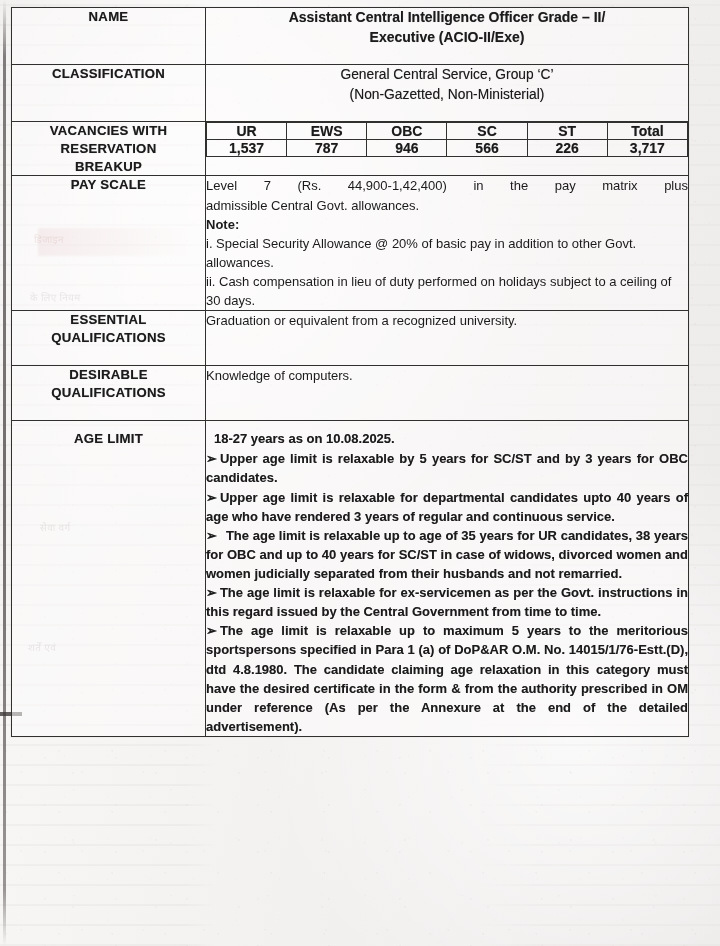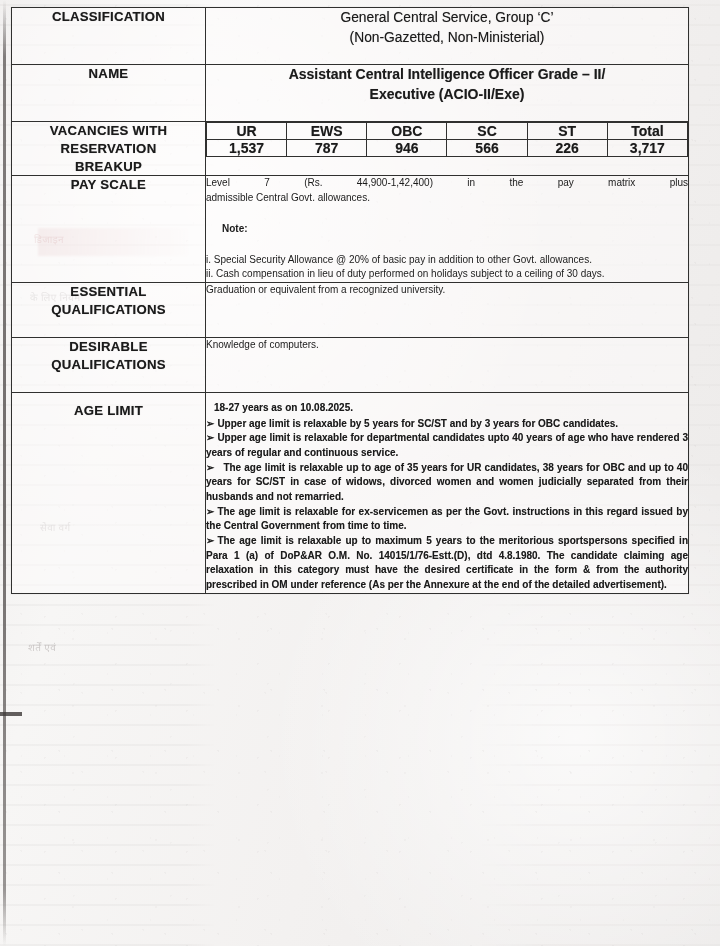--- a/index.html
+++ b/index.html
@@ -104,21 +104,21 @@
     vertical-align: middle;
     font-weight: bold;
     font-size: 13.2px;
     letter-spacing: 0.25px;
     line-height: 1.35;
     padding: 6px 4px;
     text-shadow: 0 0 0.7px rgba(0,0,0,0.45);
   }
   .val {
     padding: 7px 8px 7px 11px;
-    font-size: 10px;
+    font-size: 13px;
     line-height: 1.47;
   }
 
   .center-block {
     text-align: center;
     font-weight: bold;
     font-size: 14px;
     line-height: 1.42;
     padding: 7px 10px 8px;
     text-shadow: 0 0 0.7px rgba(0,0,0,0.4);
@@ -143,21 +143,21 @@
   table.vac tr:first-child td { border-top: none; }
   table.vac tr:last-child  td { border-bottom: none; }
   td.vac-host { padding: 0 !important; }
 
   .r-name   { height: 56px; }
   .r-class  { height: 56px; }
 
   
   .pay-line { margin: 0; }
   .pay-just { text-align: justify; text-align-last: justify; }
-  .pay-note { font-weight: bold; margin: 16px; }
+  .pay-note { font-weight: bold; margin: 0; }
   .pay-item { margin: 0; }
 
   
   .age-head {
     font-weight: bold;
     margin: 0 0 1px 8px;
     text-shadow: 0 0 0.6px rgba(0,0,0,0.4);
   }
   .age-item {
     font-weight: bold;
@@ -199,32 +199,32 @@
 <span class="ghost" style="left:28px; top:640px;">शर्तें एवं</span>
 
 <table id="notice-table">
   <colgroup>
     <col style="width:194px">
     <col style="width:483px">
   </colgroup>
   <tbody>
 
     <tr>
+      <td class="lbl r-name">NAME</td>
+      <td class="center-block">
+        <div>Assistant Central Intelligence Officer Grade – II/</div>
+        <div>Executive (ACIO-II/Exe)</div>
+      </td>
+    </tr>
+
+    <tr>
       <td class="lbl r-class">CLASSIFICATION</td>
       <td class="center-block" style="font-weight:normal;font-size:13.8px;">
         <div>General Central Service, Group ‘C’</div>
         <div>(Non-Gazetted, Non-Ministerial)</div>
-      </td>
-    </tr>
-
-    <tr>
-      <td class="lbl r-name">NAME</td>
-      <td class="center-block">
-        <div>Assistant Central Intelligence Officer Grade – II/</div>
-        <div>Executive (ACIO-II/Exe)</div>
       </td>
     </tr>
 
     <tr>
       <td class="lbl">
         <div>VACANCIES WITH</div>
         <div>RESERVATION</div>
         <div>BREAKUP</div>
       </td>
       <td class="vac-host">

